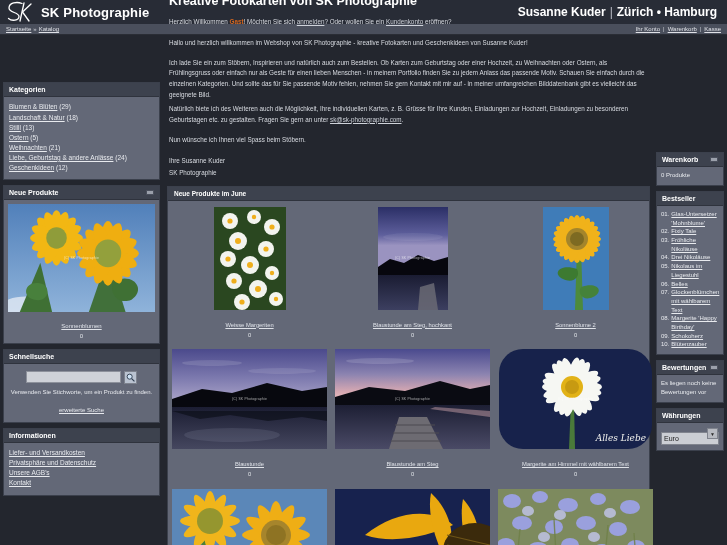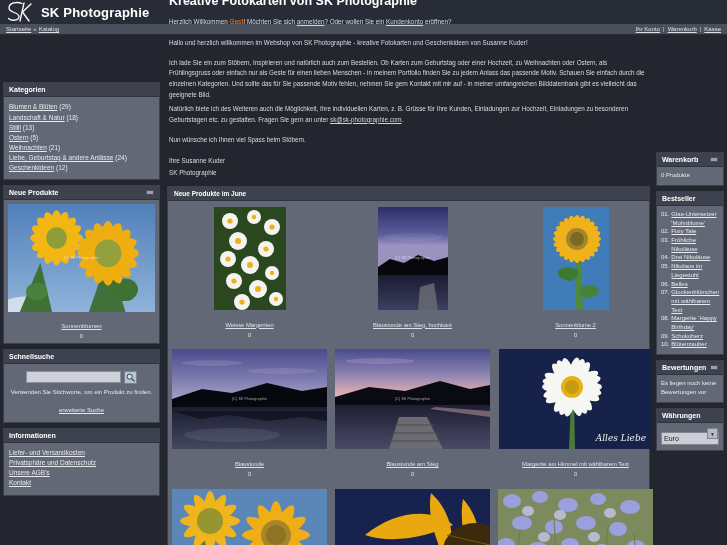--- a/index.html
+++ b/index.html
@@ -175,20 +175,23 @@
 <body>
 
 <div class="header">
   <div class="brand">
     <svg class="logo-sk" viewBox="0 0 56 44">
       <path d="M32 5 C22 1, 6 3, 6 14 C6 24, 26 22, 26 31 C26 39, 12 41, 5 35" fill="none" stroke="#ffffff" stroke-width="2.6" stroke-linecap="round"></path>
       <path d="M36 4 L28 40" fill="none" stroke="#ffffff" stroke-width="2.6" stroke-linecap="round"></path>
       <path d="M50 6 L33 22 L46 40" fill="none" stroke="#ffffff" stroke-width="2.6" stroke-linecap="round" stroke-linejoin="round"></path>
     </svg>
     <span class="brand-title">SK Photographie</span>
+  </div>
+  <div class="owner">
+    <span>Susanne Kuder</span><span class="sep">|</span><span>Zürich • Hamburg</span>
   </div>
 </div>
 
 <div class="navbar">
   <div class="crumbs">
     <a href="#">Startseite</a><span class="sep">»</span><a href="#">Katalog</a>
   </div>
   <div class="acct">
     <a href="#">Ihr Konto</a><span class="sep">|</span><a href="#">Warenkorb</a><span class="sep">|</span><a href="#">Kasse</a>
   </div>
@@ -477,21 +480,21 @@
                 <line x1="56" y1="92" x2="106" y2="92"></line>
               </g>
             </svg>
             <div class="wm">(C) SK Photographie</div>
           </div>
           <div class="np-label"><a href="#">Blaustunde am Steg</a></div>
           <div class="np-price">0</div>
         </div>
 
         <div class="np-cell">
-          <div class="np-thumb" style="width:153px;height:100px;">
+          <div class="np-thumb" style="width:153px;height:100px;border-radius:24px;">
             <svg class="ph" viewBox="0 0 153 100" preserveAspectRatio="none">
               <rect width="153" height="100" fill="#17224b"></rect>
               <path d="M72 52 L70 100 L76 100 L75 52Z" fill="#4a7a3a"></path>
               <g fill="#f6f7f3">
                 <ellipse cx="73" cy="38" rx="30" ry="7" transform="rotate(0 73 38)"></ellipse>
                 <ellipse cx="73" cy="38" rx="30" ry="7" transform="rotate(25 73 38)"></ellipse>
                 <ellipse cx="73" cy="38" rx="30" ry="7" transform="rotate(50 73 38)"></ellipse>
                 <ellipse cx="73" cy="38" rx="30" ry="7" transform="rotate(75 73 38)"></ellipse>
                 <ellipse cx="73" cy="38" rx="30" ry="7" transform="rotate(100 73 38)"></ellipse>
                 <ellipse cx="73" cy="38" rx="30" ry="7" transform="rotate(125 73 38)"></ellipse>

